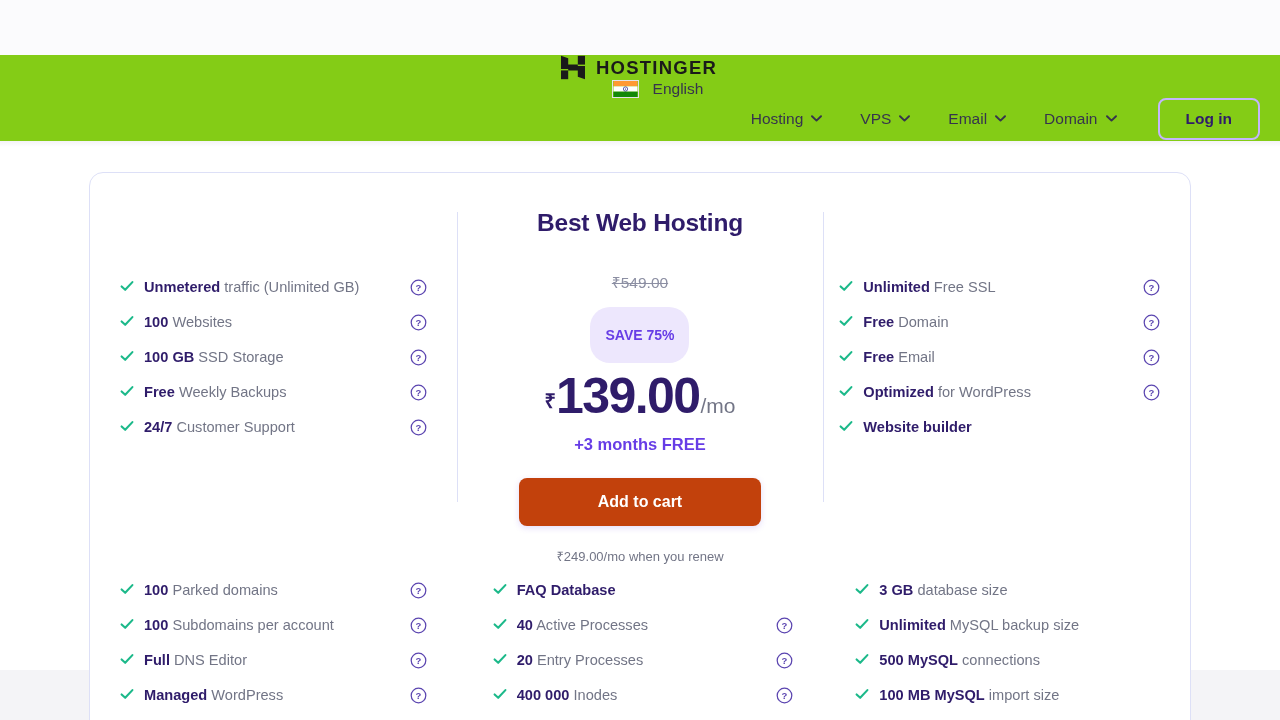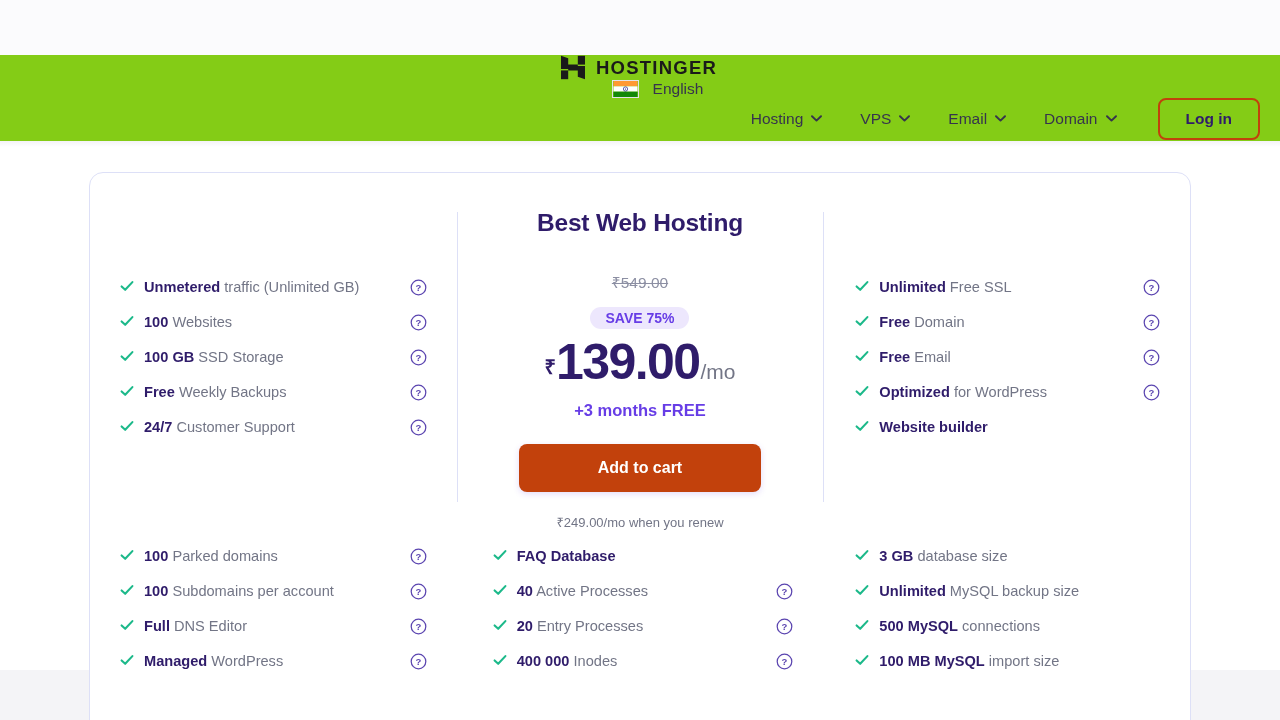--- a/index.html
+++ b/index.html
@@ -100,21 +100,21 @@
 
   .chev {
     width: 11px;
     height: 7px;
     display: block;
     flex: none;
   }
 
   .login-btn {
     margin-left: 22px;
-    border: 2px solid #c2410c;
+    border: 2px solid #c4b5fd;
     border-radius: 8px;
     padding: 11px 26px;
     font-size: 15.5px;
     font-weight: bold;
     color: #2F1C6A;
     background: transparent;
     cursor: pointer;
     font-family: inherit;
     line-height: 1;
   }
@@ -158,21 +158,21 @@
   .divider.d2 { left: 66.66%; }
 
   .col {
     padding: 0;
   }
 
   .feature-list {
     list-style: none;
     padding: 97px 30px 0 30px;
   }
-  .feature-list.right { padding-left: 32px; }
+  .feature-list.right { padding-left: 16px; }
 
   .feat {
     display: flex;
     align-items: center;
     height: 35px;
     font-size: 14.6px;
     color: #727586;
     line-height: 1;
   }
 
@@ -222,21 +222,21 @@
     color: #8C8FA3;
     text-decoration: line-through;
   }
 
   .save-badge {
     background: #EDE7FD;
     color: #673DE6;
     font-size: 14px;
     font-weight: bold;
     border-radius: 20px;
-    padding: 4px 15px;
+    padding: 21px 15px;
     line-height: 1;
   }
 
   .big-price {
     margin-top: 8px;
     display: flex;
     align-items: baseline;
     justify-content: center;
     color: #2F1C6A;
     line-height: 1;

